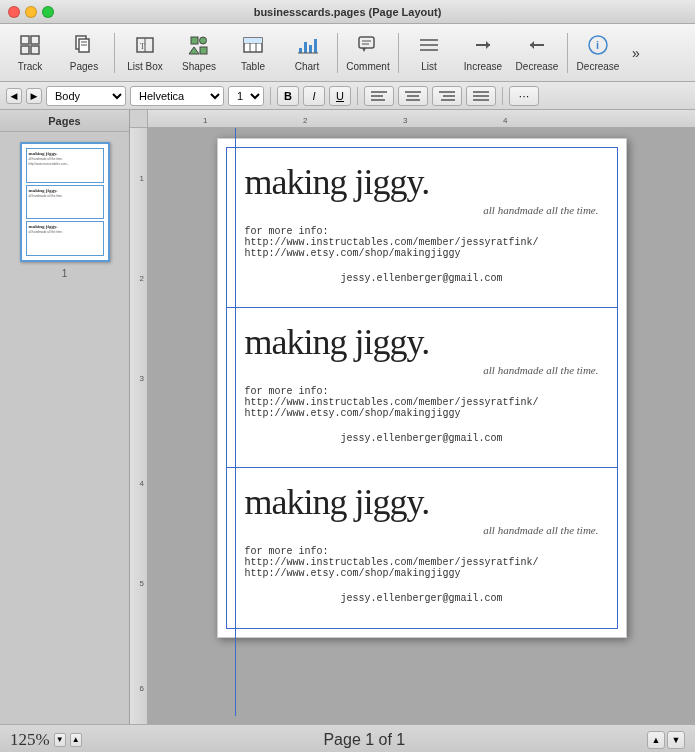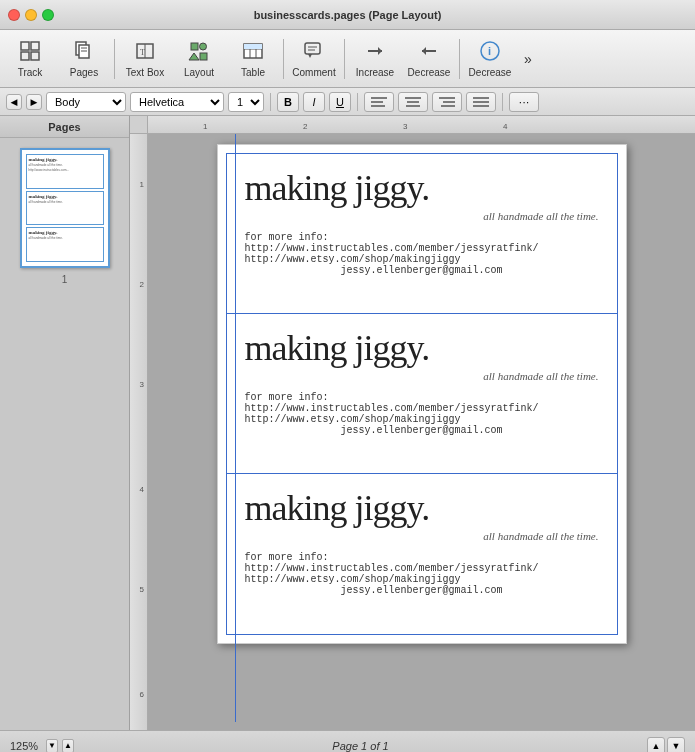--- a/index.html
+++ b/index.html
@@ -8,21 +8,21 @@
       height: 752px;
       background: #c0c0c0;
       font-family: -apple-system, 'Helvetica Neue', Arial, sans-serif;
       font-size: 12px;
       overflow: hidden;
       user-select: none;
     }
 
     
     .title-bar {
-      height: 30px;
+      height: 24px;
       background: linear-gradient(to bottom, #e8e8e8, #d0d0d0);
       border-bottom: 1px solid #aaa;
       display: flex;
       align-items: center;
       justify-content: center;
       position: relative;
     }
     .traffic-lights {
       position: absolute;
       left: 8px;
@@ -229,64 +229,64 @@
     .bc-info-url {
       font-family: 'Courier New', monospace;
       font-size: 10px;
       color: #333;
     }
     .bc-email {
       font-family: 'Courier New', monospace;
       font-size: 10px;
       color: #333;
       text-align: center;
-      margin-top: 0;
+      margin-top: 14px;
     }
 
     
     .status-bar {
       height: 30px;
       background: linear-gradient(to bottom, #d8d8d8, #c8c8c8);
       border-top: 1px solid #aaa;
       display: flex;
       align-items: center;
       justify-content: space-between;
       padding: 0 10px;
     }
     .status-zoom {
       display: flex;
       align-items: center;
       gap: 4px;
       font-size: 11px;
     }
     .status-page {
-      font-size: 11px;
-      color: #333;
-      font-style: italic;
+      font-size: 16px;
+      color: #333;
     }
     .status-arrows {
       display: flex;
       gap: 2px;
     }
     .status-arrow {
       width: 18px;
       height: 18px;
       border: 1px solid #aaa;
       border-radius: 3px;
       background: linear-gradient(to bottom, #f0f0f0, #e0e0e0);
       display: flex;
       align-items: center;
       justify-content: center;
       font-size: 9px;
       cursor: pointer;
     }
     .zoom-value {
-      font-size: 11px;
+      font-size: 17px;
       color: #333;
       min-width: 32px;
+      font-family: Liberation Serif, serif;
     }
     .zoom-arrow {
       width: 12px;
       height: 14px;
       border: 1px solid #aaa;
       background: linear-gradient(to bottom, #f0f0f0, #e0e0e0);
       display: flex;
       align-items: center;
       justify-content: center;
       font-size: 8px;
@@ -406,64 +406,86 @@
   <div class="toolbar-divider"></div>
 
   <div class="toolbar-btn">
     <span class="tb-icon">
       <svg width="22" height="22" viewBox="0 0 22 22">
           <rect x="3" y="4" width="16" height="14" fill="none" stroke="#555" stroke-width="1.5"></rect>
           <line x1="11" y1="4" x2="11" y2="18" stroke="#555" stroke-width="1"></line>
           <text x="6" y="15" font-size="8" fill="#555" font-family="Georgia">T</text>
         </svg>
     </span>
-    <span class="tb-label">Text Box</span>
+    <span class="tb-label">List Box</span>
   </div>
 
   <div class="toolbar-btn">
     <span class="tb-icon">
       <svg width="22" height="22" viewBox="0 0 22 22">
           <rect x="3" y="3" width="7" height="7" fill="#6aaa6a" stroke="#444" stroke-width="1"></rect>
           <circle cx="15" cy="6.5" r="3.5" fill="#6aaa6a" stroke="#444" stroke-width="1"></circle>
           <polygon points="6,13 11,20 1,20" fill="#6aaa6a" stroke="#444" stroke-width="1"></polygon>
           <rect x="12" y="13" width="7" height="7" fill="#6aaa6a" stroke="#444" stroke-width="1"></rect>
         </svg>
     </span>
-    <span class="tb-label">Layout</span>
+    <span class="tb-label">Shapes</span>
   </div>
 
   <div class="toolbar-btn">
     <span class="tb-icon">
       <svg width="22" height="22" viewBox="0 0 22 22">
           <rect x="2" y="4" width="18" height="14" fill="white" stroke="#555" stroke-width="1.5"></rect>
           <line x1="2" y1="9" x2="20" y2="9" stroke="#555" stroke-width="1"></line>
           <line x1="8" y1="4" x2="8" y2="18" stroke="#555" stroke-width="1"></line>
           <line x1="14" y1="4" x2="14" y2="18" stroke="#555" stroke-width="1"></line>
           <rect x="2" y="4" width="18" height="5" fill="#d0e8ff" stroke="none"></rect>
         </svg>
     </span>
     <span class="tb-label">Table</span>
   </div>
 
+  <div class="toolbar-btn">
+    <span class="tb-icon">
+      <svg width="22" height="22" viewBox="0 0 22 22">
+          <rect x="3" y="14" width="3" height="5" fill="#4488cc"></rect>
+          <rect x="8" y="8" width="3" height="11" fill="#4488cc"></rect>
+          <rect x="13" y="11" width="3" height="8" fill="#4488cc"></rect>
+          <rect x="18" y="5" width="3" height="14" fill="#4488cc"></rect>
+          <line x1="2" y1="19" x2="22" y2="19" stroke="#555" stroke-width="1"></line>
+        </svg>
+    </span>
+    <span class="tb-label">Chart</span>
+  </div>
   <div class="toolbar-divider"></div>
 
   <div class="toolbar-btn">
     <span class="tb-icon">
       <svg width="22" height="22" viewBox="0 0 22 22">
           <rect x="2" y="3" width="15" height="11" rx="2" fill="none" stroke="#555" stroke-width="1.5"></rect>
           <polygon points="5,14 9,14 7,18" fill="#555"></polygon>
           <line x1="5" y1="7" x2="14" y2="7" stroke="#555" stroke-width="1"></line>
           <line x1="5" y1="10" x2="12" y2="10" stroke="#555" stroke-width="1"></line>
         </svg>
     </span>
     <span class="tb-label">Comment</span>
   </div>
 
   <div class="toolbar-divider"></div>
 
+  <div class="toolbar-btn">
+    <span class="tb-icon">
+      <svg width="22" height="22" viewBox="0 0 22 22">
+          <line x1="2" y1="6" x2="20" y2="6" stroke="#555" stroke-width="1.5"></line>
+          <line x1="2" y1="11" x2="20" y2="11" stroke="#555" stroke-width="1.5"></line>
+          <line x1="2" y1="16" x2="20" y2="16" stroke="#555" stroke-width="1.5"></line>
+        </svg>
+    </span>
+    <span class="tb-label">List</span>
+  </div>
 
   <div class="toolbar-btn">
     <span class="tb-icon">
       <svg width="22" height="22" viewBox="0 0 22 22">
           <line x1="4" y1="11" x2="18" y2="11" stroke="#555" stroke-width="2"></line>
           <polygon points="14,7 18,11 14,15" fill="#555"></polygon>
         </svg>
     </span>
     <span class="tb-label">Increase</span>
   </div>

